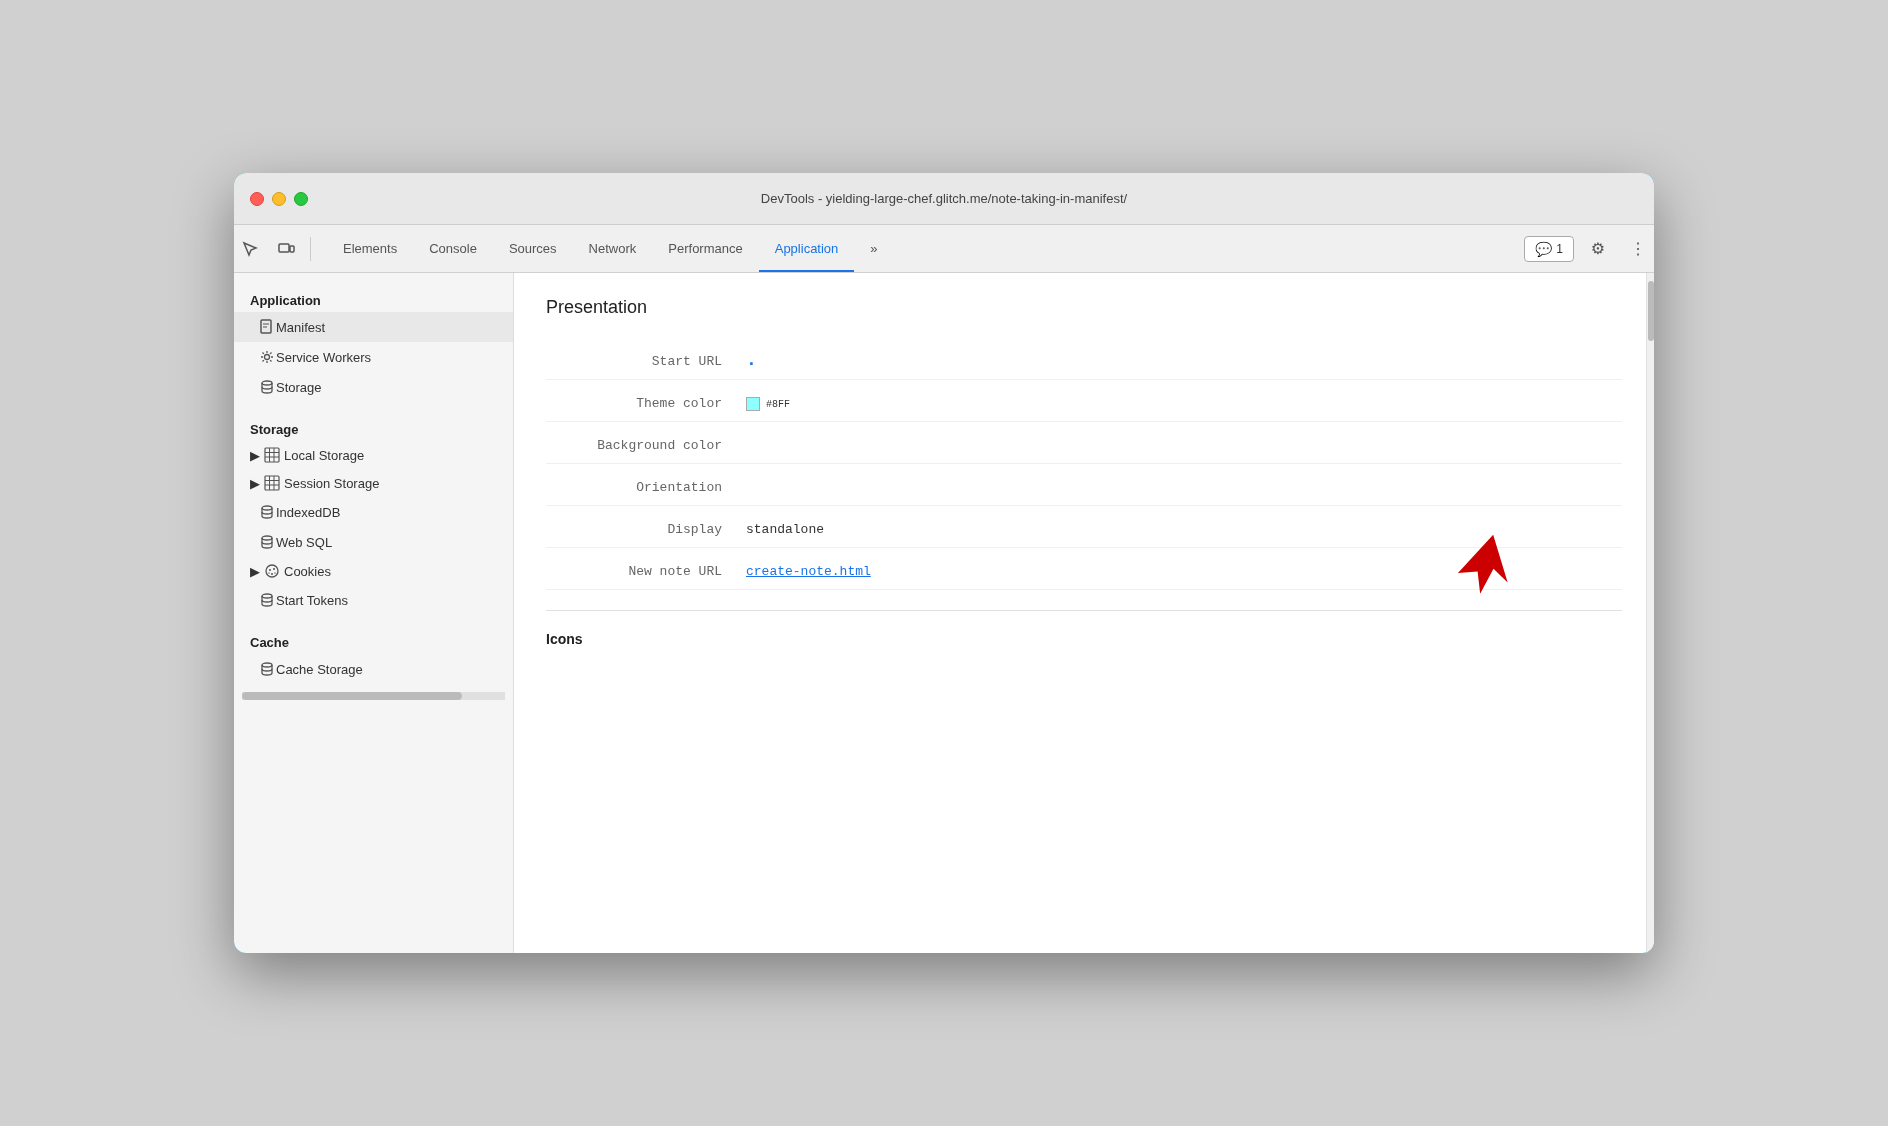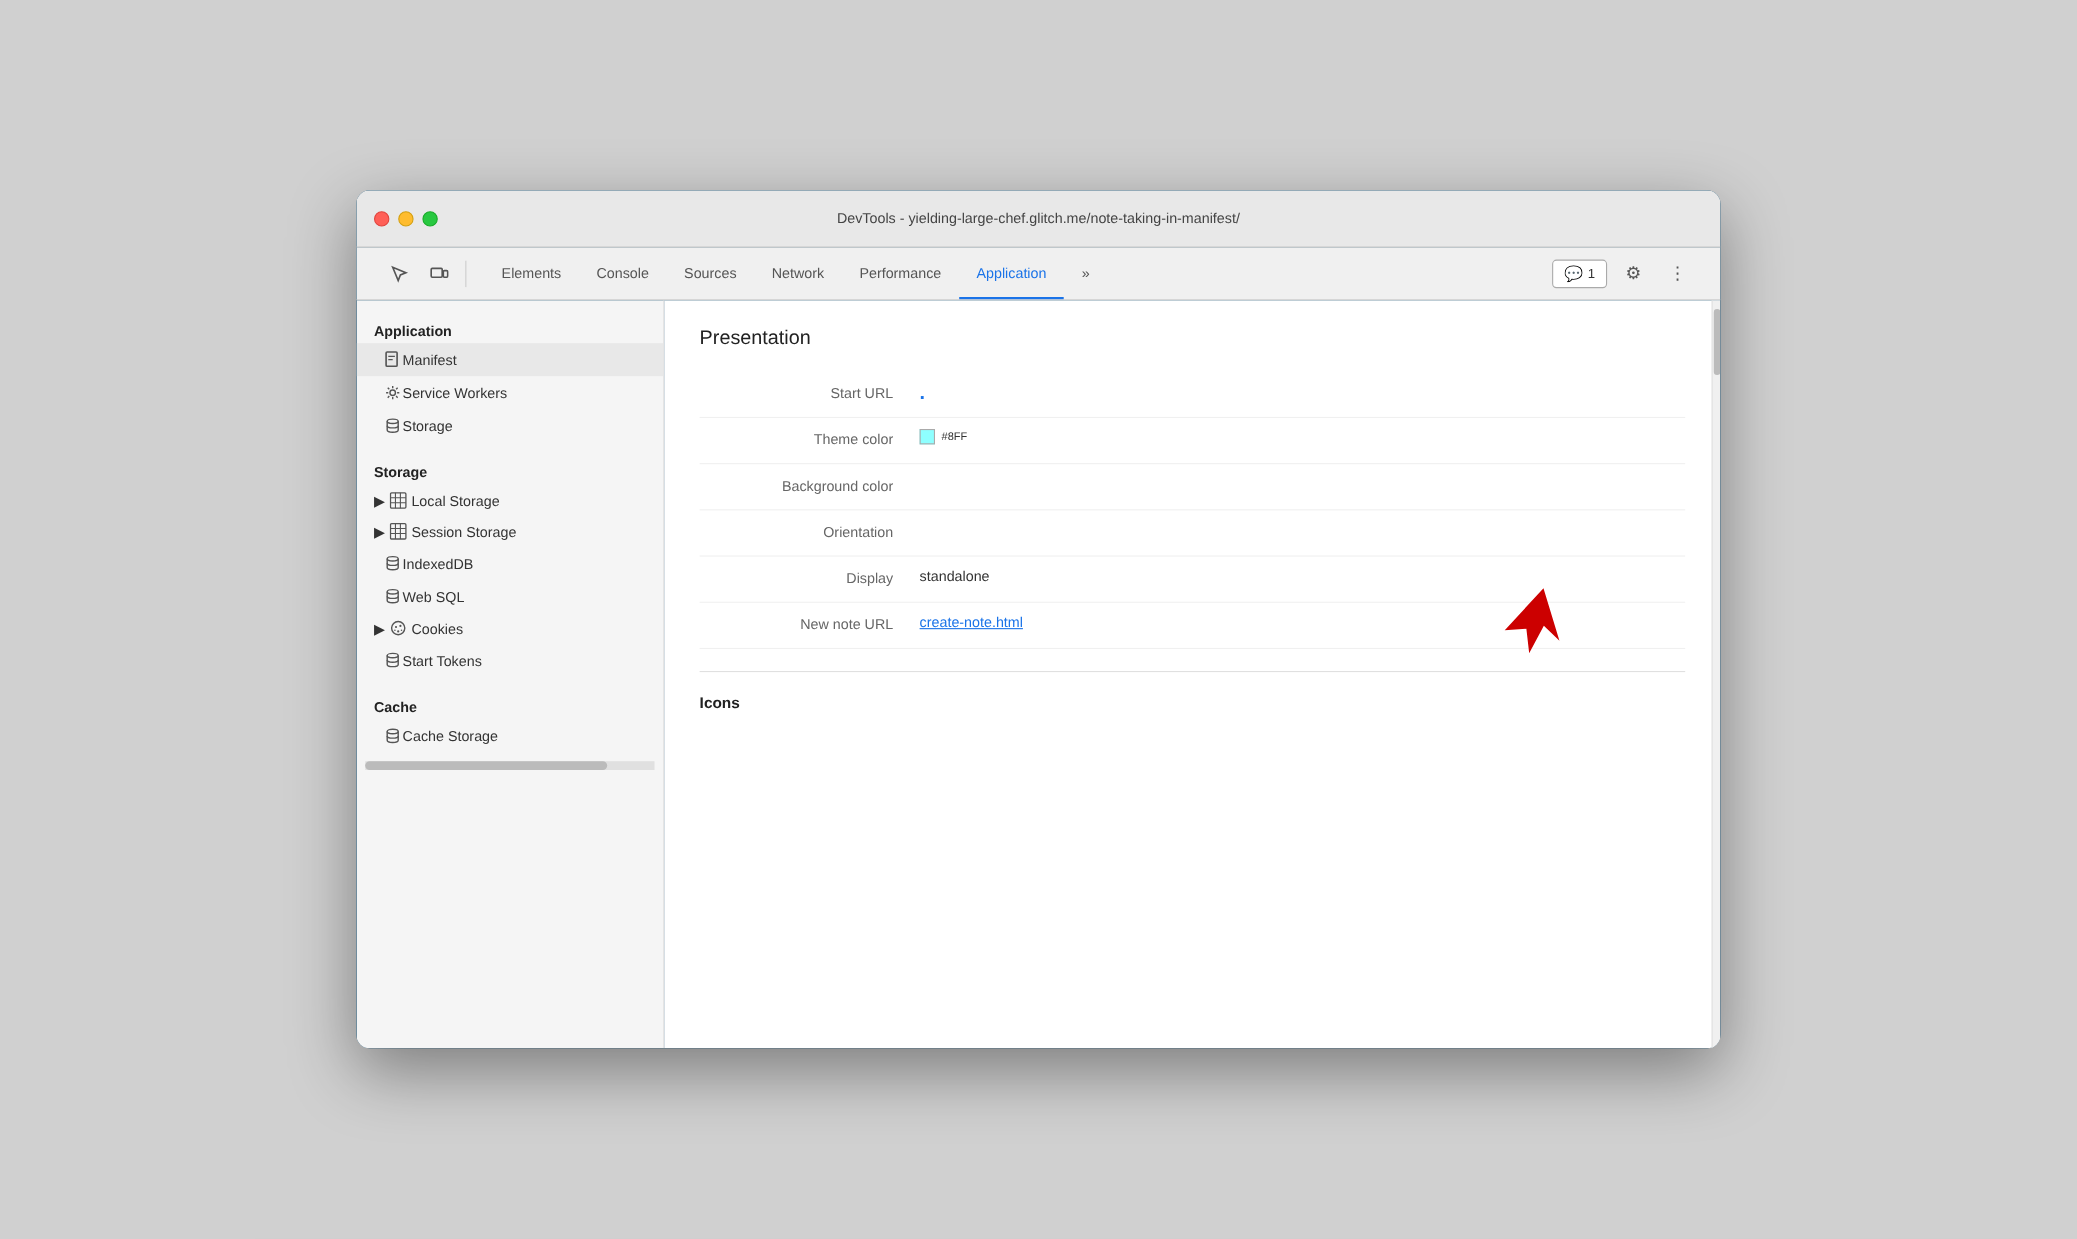--- a/index.html
+++ b/index.html
@@ -5,23 +5,23 @@
     * { margin: 0; padding: 0; box-sizing: border-box; }
     body {
       background: #d0d0d0;
       display: flex;
       justify-content: center;
       align-items: center;
       min-height: 100vh;
       font-family: -apple-system, BlinkMacSystemFont, 'Helvetica Neue', Arial, sans-serif;
     }
     .window {
-      width: 1240px;
+      width: 1420px;
       height: 780px;
-      background: #0c4a6e;
+      background: #0ea5e9;
       border-radius: 12px;
       box-shadow: 0 20px 60px rgba(0,0,0,0.4);
       overflow: hidden;
       display: flex;
       flex-direction: column;
     }
     
     .titlebar {
       background: #e8e8e8;
       height: 52px;
@@ -51,21 +51,21 @@
       font-size: 13px;
       color: #444;
     }
     
     .toolbar {
       background: #f0f0f0;
       height: 48px;
       display: flex;
       align-items: center;
       border-bottom: 1px solid #d0d0d0;
-      padding: 0 23px;
+      padding: 0 0;
       gap: 4px;
     }
     .toolbar-icon-btn {
       width: 32px;
       height: 32px;
       display: flex;
       align-items: center;
       justify-content: center;
       border-radius: 4px;
       cursor: pointer;
@@ -207,24 +207,25 @@
       position: relative;
     }
     .section-title {
       font-size: 18px;
       font-weight: 400;
       color: #222;
       margin-bottom: 20px;
     }
     .property-row {
       display: flex;
-      align-items: flex-start;
+      align-items: flex-end;
       padding: 10px 0;
       border-bottom: 1px solid #f0f0f0;
       min-height: 42px;
+      font-family: Liberation Mono, monospace;
     }
     .property-label {
       width: 200px;
       font-size: 13px;
       color: #666;
       text-align: right;
       padding-right: 24px;
       flex-shrink: 0;
       padding-top: 2px;
     }

